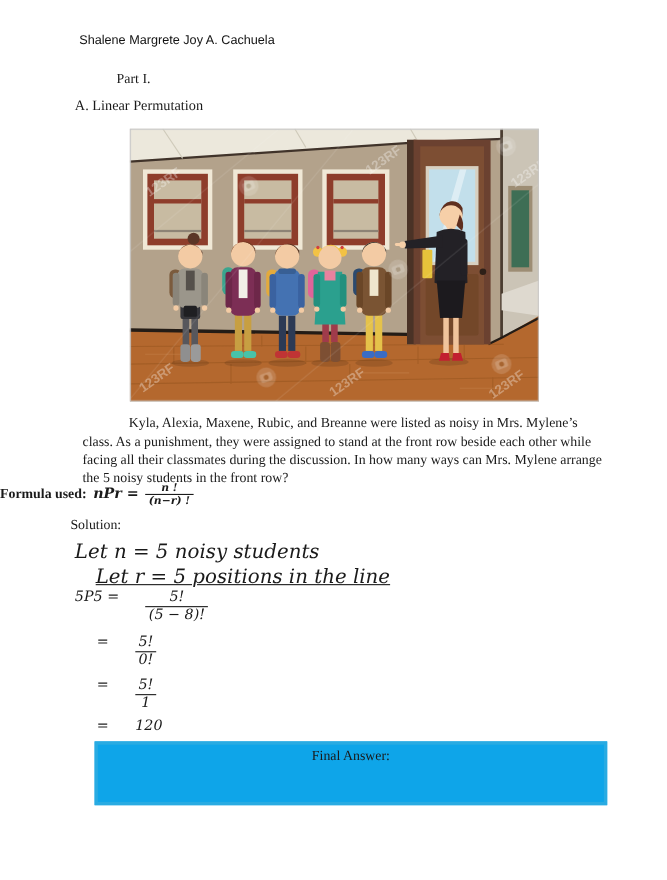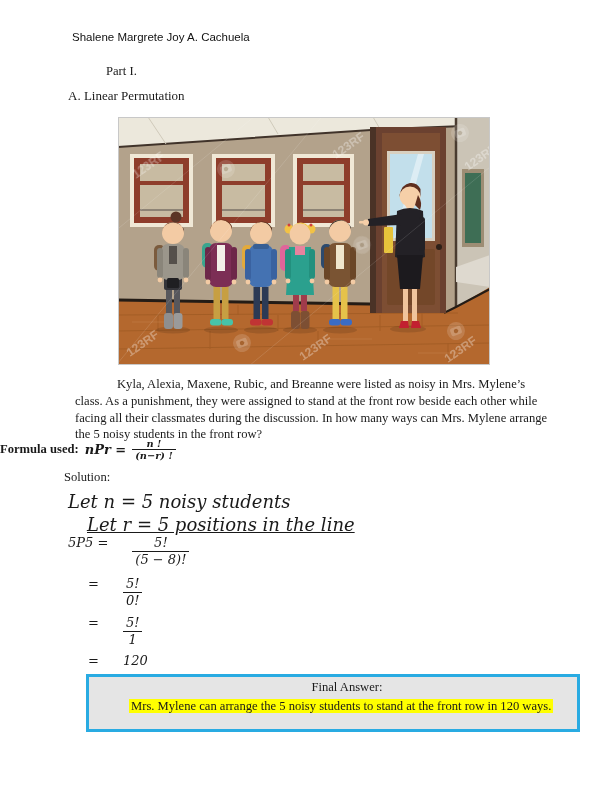--- a/index.html
+++ b/index.html
@@ -28,21 +28,21 @@
   .letn{left:68px;top:491px;}
   .letr{left:87px;top:514px;text-decoration:underline;}
   .eq{position:absolute;display:flex;align-items:flex-start;gap:24px;font-size:13px;
       font-style:italic;font-family:"DejaVu Serif",serif;}
   .eq .frac{font-size:13px;line-height:16px;}
   .eq1{left:68px;top:535px;}
   .eq2{left:88px;top:576px;}
   .eq3{left:88px;top:615px;}
   .eq4{left:88px;top:653px;}
   .ansbox{position:absolute;left:86px;top:674px;width:460px;height:52px;
-          border:3px solid #29abe2;background:#e5e5e5;padding-left:28px;}
+          border:3px solid #29abe2;background:#0ea5e9;}
   .anslabel{text-align:center;font-size:12.6px;margin-top:3px;}
   .anstext{margin:4px 0 0 12px;font-size:12.6px;}
   .anstext span{background:#ffff00;padding:0 2px;}
 </style>
 </head>
 <body>
 
 <div class="page">
 
   <div class="hdr">Shalene Margrete Joy A. Cachuela</div>
@@ -322,18 +322,15 @@
       <span class="den">1</span>
     </span>
   </div>
   <div class="eq eq4">
     <span>=</span>
     <span>120</span>
   </div>
 
   <div class="ansbox">
     <div class="anslabel">Final Answer:</div>
-    <div class="anstext">
-      <span>Mrs. Mylene can arrange the 5 noisy students to stand at the front row in 120 ways.</span>
-    </div>
   </div>
 
 </div>
 
 </body></html>

